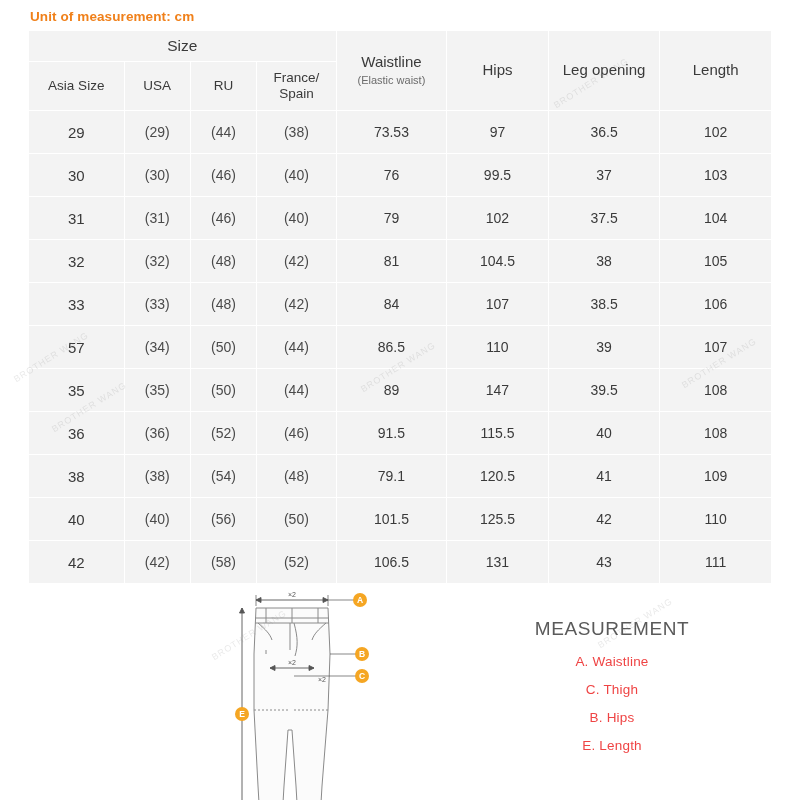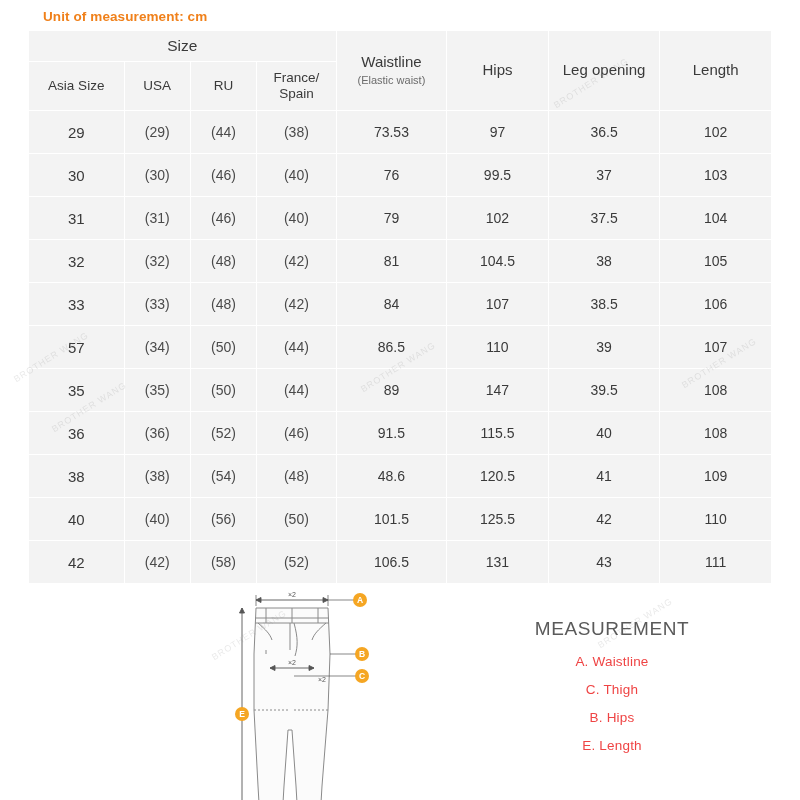--- a/index.html
+++ b/index.html
@@ -13,21 +13,21 @@
     font-family: "Liberation Sans", sans-serif;
     color: #3d3d3d;
     position: relative;
     overflow: hidden;
   }
 
   .unit-line {
     color: #f0801a;
     font-size: 13.5px;
     font-weight: bold;
-    padding: 9px 0 6px 43px;
+    padding: 9px 0 6px 30px;
     letter-spacing: 0.1px;
   }
 
   .table-wrap {
     padding: 0 28px;
     box-sizing: border-box;
     width: 800px;
   }
 
   table.size-table {
@@ -255,21 +255,21 @@
         <td>91.5</td>
         <td>115.5</td>
         <td>40</td>
         <td>108</td>
       </tr>
       <tr>
         <td class="asia">38</td>
         <td class="paren">(38)</td>
         <td class="paren">(54)</td>
         <td class="paren">(48)</td>
-        <td>48.6</td>
+        <td>79.1</td>
         <td>120.5</td>
         <td>41</td>
         <td>109</td>
       </tr>
       <tr>
         <td class="asia">40</td>
         <td class="paren">(40)</td>
         <td class="paren">(56)</td>
         <td class="paren">(50)</td>
         <td>101.5</td>

